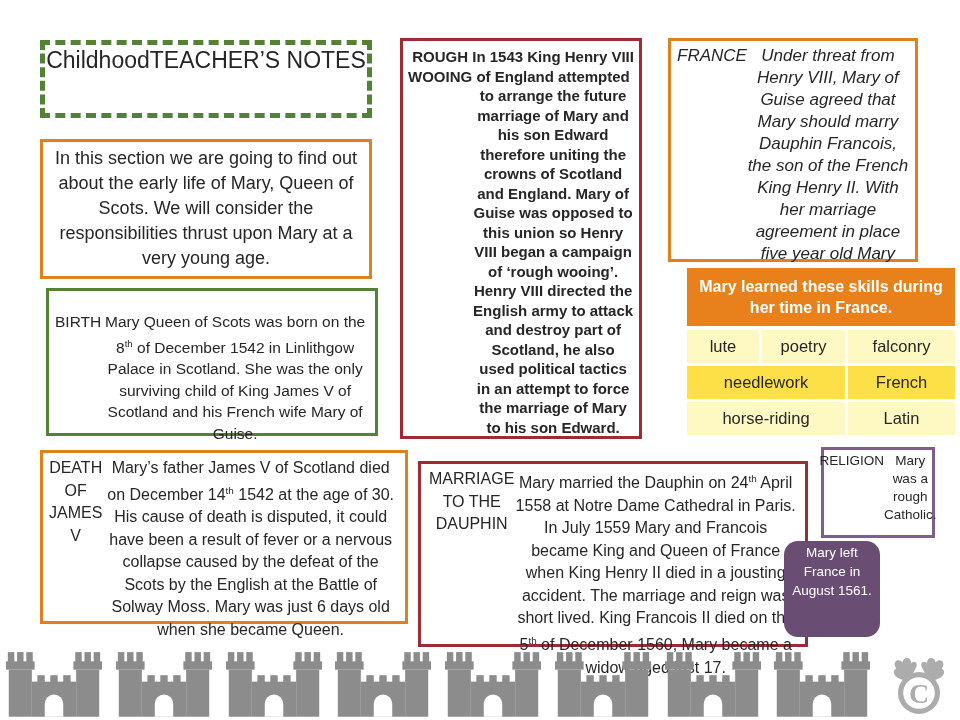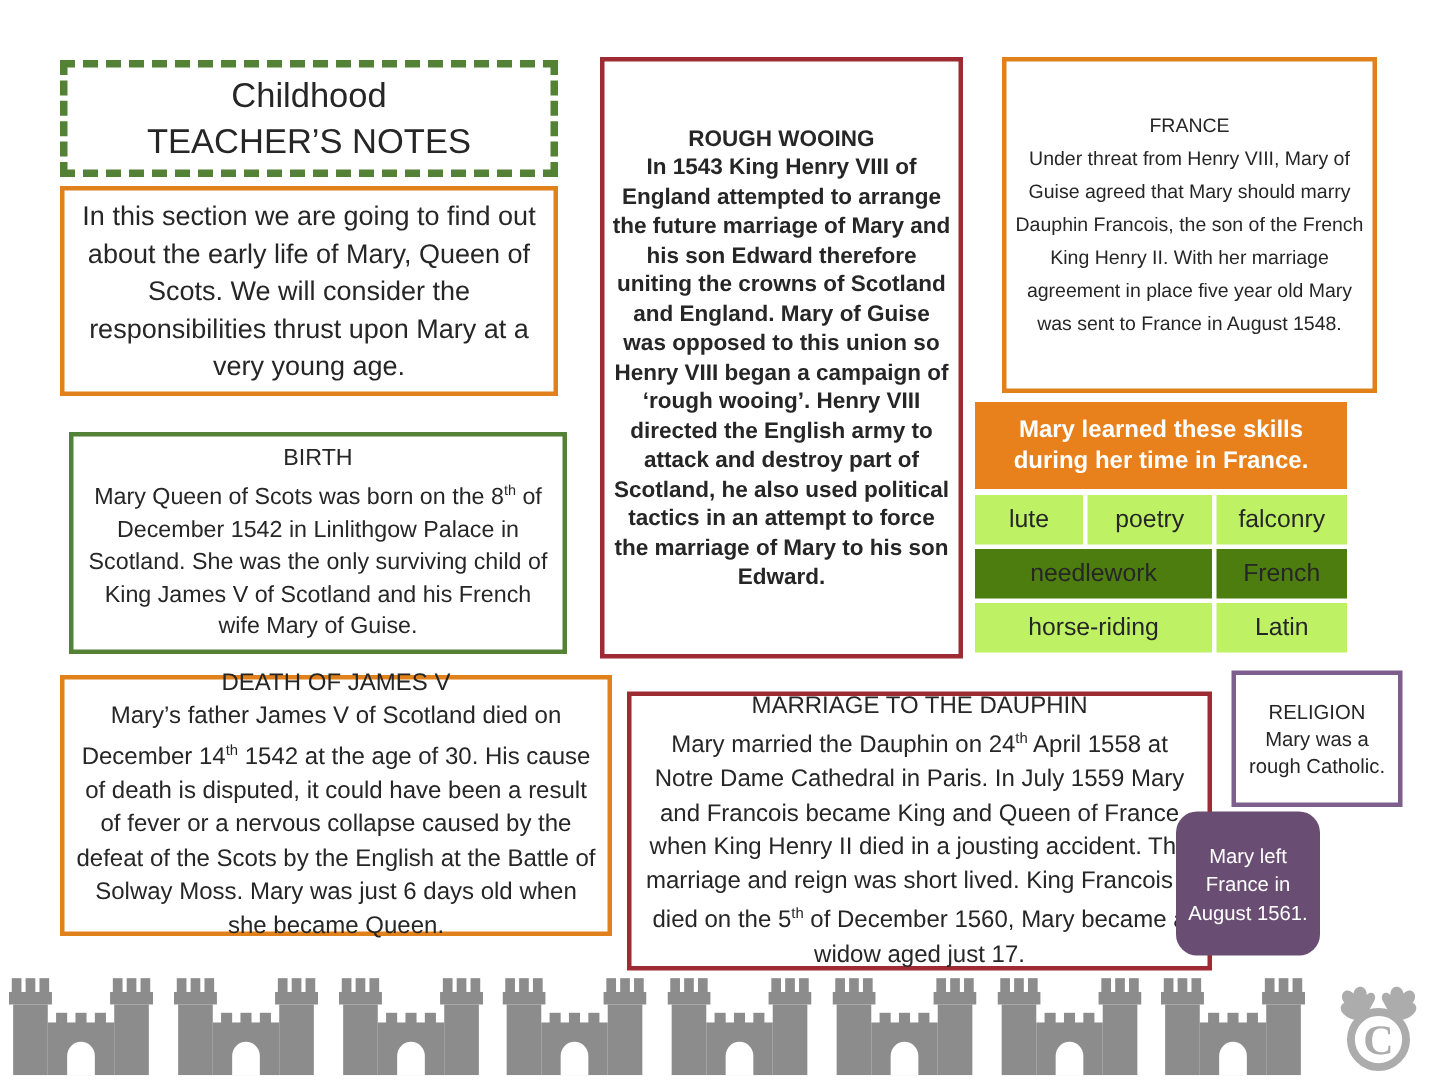--- a/index.html
+++ b/index.html
@@ -1,49 +1,49 @@
 <!DOCTYPE html>
 <html><head>
 <meta charset="utf-8">
 <style>
   html,body{margin:0;padding:0;background:#fff;}
   .slide{position:relative;width:960px;height:720px;background:#fff;overflow:hidden;
          font-family:"Liberation Sans",sans-serif;color:#262626;}
-  .box{position:absolute;background:#fff;display:flex;flex-direction:column;
+  .box{position:absolute;background:#fff;display:flex;flex-direction:row;
        justify-content:center;text-align:center;box-sizing:border-box;}
   .box-title{white-space:pre-wrap;}
   sup{font-size:0.62em;}
 
   .title-box{left:40px;top:40px;width:332px;height:78px;border:5px dashed #538135;
              font-size:23px;line-height:31px;}
-  .intro-box{left:40px;top:124px;width:332px;height:140px;border:3px solid #E0811C;
+  .intro-box{left:40px;top:139px;width:332px;height:140px;border:3px solid #E0811C;
              font-size:18px;line-height:25px;padding:4px 8px;justify-content:flex-end;}
   .birth-box{left:46px;top:288px;width:332px;height:148px;border:3px solid #538135;
              font-size:15.5px;line-height:21.5px;padding:20px 6px;}
   .death-box{left:40px;top:450px;width:368px;height:174px;border:3px solid #E0811C;
              font-size:16px;line-height:22.5px;padding:4px 6px;}
   .rough-box{left:400px;top:38px;width:242px;height:401px;border:3px solid #9E2B33;
              font-size:15px;line-height:19.5px;padding:6px 5px;font-weight:bold;}
   .marriage-box{left:418px;top:450px;width:390px;height:186px;border:3px solid #9E2B33;
              font-size:16px;line-height:22.5px;padding:4px 8px;margin-top:11px;}
   .france-box{left:668px;top:38px;width:250px;height:224px;border:3px solid #E0811C;
-             font-size:13px;line-height:22px;padding:4px 6px;}
+             font-size:17px;line-height:22px;padding:4px 6px;font-style:italic;}
   .religion-box{left:821px;top:447px;width:114px;height:91px;border:3px solid #7D5E8C;
              font-size:13.5px;line-height:18px;padding:2px;}
   .left-france-box{left:784px;top:541px;width:96px;height:96px;background:#6A4D73;
              color:#fff;border-radius:14px;font-size:13.5px;line-height:19px;padding:2px;}
 
-  .skills{position:absolute;left:650px;top:268px;width:248px;}
+  .skills{position:absolute;left:687px;top:268px;width:268px;}
   .skills-header{background:#E8811C;color:#fff;font-weight:bold;text-align:center;
              font-size:16px;line-height:21px;padding:8px 10px;margin-bottom:4px;}
   .skills-grid{display:grid;grid-template-columns:72px 83px 1fr;gap:3px;}
   .skills-grid .cell{height:33px;display:flex;align-items:center;justify-content:center;
              font-size:16.5px;}
-  .cell.dark{background:#bef264;}
-  .cell.light{background:#4d7c0f;}
+  .cell.dark{background:#fef9c3;}
+  .cell.light{background:#fde047;}
   .cell.span2{grid-column:span 2;}
 
   .castle-strip{position:absolute;left:0;top:649px;width:960px;height:68px;
              display:flex;align-items:flex-end;justify-content:space-between;
              padding:0 6px;box-sizing:border-box;}
   .castle{display:block;}
   .hidden-defs{position:absolute;width:0;height:0;overflow:hidden;}
 </style>
 </head>
 <body>

